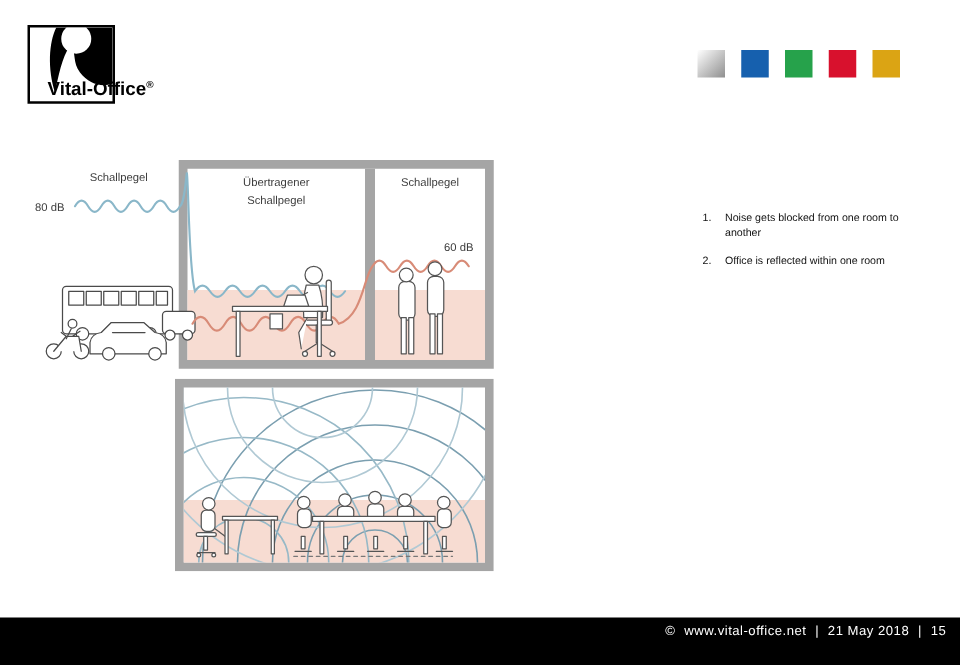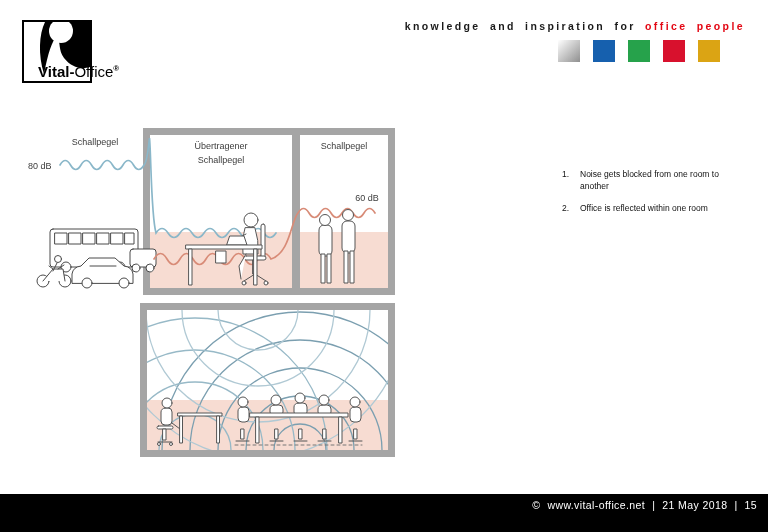--- a/index.html
+++ b/index.html
@@ -3,21 +3,21 @@
 <meta charset="utf-8">
 <style>
   html,body{margin:0;padding:0;background:#fff;font-family:"Liberation Sans",sans-serif;}
   .slide{position:relative;width:768px;height:532px;background:#ffffff;overflow:hidden;}
 
   
   .logo-mark{position:absolute;left:22px;top:20px;width:70px;height:63px;border:2px solid #000;box-sizing:border-box;background:#fff;}
   .logo-mark svg{display:block;width:100%;height:100%;}
   .logo-text{position:absolute;left:38px;top:63px;font-size:15px;color:#000;white-space:nowrap;}
   .logo-text .light{font-weight:700;}
-  .logo-text .bold{font-weight:400;}
+  .logo-text .bold{font-weight:700;}
   .logo-text sup{font-size:8px;font-weight:700;}
 
   
   .tagline{position:absolute;top:20px;right:23px;font-size:10.5px;font-weight:700;letter-spacing:2.4px;word-spacing:4px;color:#1a1a1a;white-space:nowrap;}
   .squares{position:absolute;top:40px;right:48px;display:flex;gap:13px;}
   .squares .sq{width:22px;height:22px;}
 
   
   .title{position:absolute;left:563px;top:80px;width:200px;font-size:17.5px;font-weight:700;color:#1f1f1f;line-height:1.28;}
   .bullets{position:absolute;left:562px;top:168px;width:188px;font-size:8.5px;color:#111;line-height:1.45;}
@@ -40,21 +40,20 @@
 <div class="slide">
 
   <div class="logo-mark">
     <svg viewBox="0 0 66 59">
       <path d="M21,0 H66 V45 C57,48 47,45 40,36 C34,28 37,21 33,14 C28,19 24,31 20,52 C14,33 15,12 21,0 Z" fill="#000"></path>
       <circle cx="37" cy="9" r="12" fill="#fff"></circle>
     </svg>
   </div>
   <div class="logo-text"><span class="light">Vital-</span><span class="bold">Office</span><sup>®</sup></div>
 
-  <div class="tagline"><span>knowledge and inspiration for</span> <span style="color: rgb(227, 6, 19);">office people</span></div>
   <div class="squares">
     <div class="sq" style="background: linear-gradient(135deg, rgb(255, 255, 255) 0%, rgb(204, 204, 204) 45%, rgb(143, 143, 143) 100%);"></div>
     <div class="sq" style="background: rgb(22, 96, 174);"></div>
     <div class="sq" style="background: rgb(38, 162, 75);"></div>
     <div class="sq" style="background: rgb(216, 17, 45);"></div>
     <div class="sq" style="background: rgb(219, 164, 20);"></div>
   </div>
 
 
   <div class="bullets">

